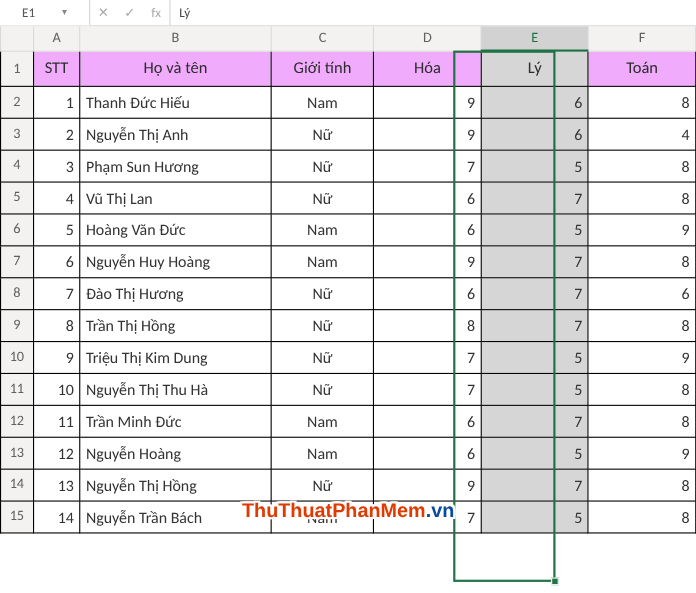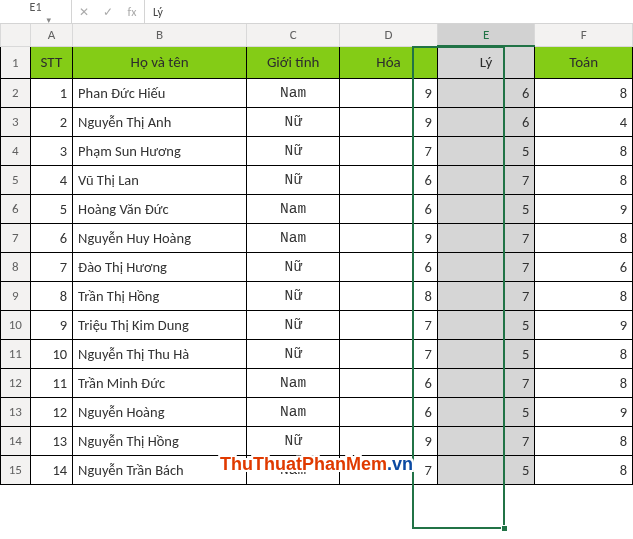--- a/index.html
+++ b/index.html
@@ -18,28 +18,27 @@
   .formula-bar {
     display: flex;
     align-items: center;
     height: 24px;
     border-bottom: 1px solid #d4d4d4;
     background: #fff;
     font-size: 12px;
     color: #555;
   }
   .name-box {
-    width: 72px;
+    width: 82px;
     height: 100%;
     display: flex;
     align-items: center;
     padding: 0 20px;
     border-right: 1px solid #d4d4d4;
     background: #fff;
-    flex-direction: column;
   }
   .name-box-dd {
     margin-left: auto;
     font-size: 9px;
     color: #888;
   }
   .fb-btns {
     display: flex;
     align-items: center;
     height: 100%;
@@ -113,37 +112,37 @@
   .cell {
     height: 100%;
     display: flex;
     align-items: center;
     padding: 0 5px;
     font-size: 14.5px;
     color: #333;
   }
   .hcell {
     justify-content: center;
-    background: #84cc16;
+    background: #f0abfc;
     color: #2d2d2d;
     font-size: 15px;
     height: 100%;
     display: flex;
     align-items: center;
     border: none;
   }
   tr.datarow td {
     border: 1px solid #000;
   }
   tr.hdrrow td {
     border: 1px solid #000;
     height: 32px;
   }
   .num { justify-content: flex-end; }
-  .ctr { justify-content: center; font-family: Liberation Mono, monospace; }
+  .ctr { justify-content: center; }
   .lft { justify-content: flex-start; }
 
   
   .selcol {
     background: #d6d6d6;
   }
 
   
   .watermark {
     position: absolute;
@@ -239,21 +238,21 @@
           <td>
             <div class="hcell">Toán</div>
           </td>
         </tr>
         <tr class="datarow">
           <td class="rowhead">2</td>
           <td>
             <div class="cell num">1</div>
           </td>
           <td>
-            <div class="cell lft">Phan Đức Hiếu</div>
+            <div class="cell lft">Thanh Đức Hiếu</div>
           </td>
           <td>
             <div class="cell ctr">Nam</div>
           </td>
           <td>
             <div class="cell num">9</div>
           </td>
           <td>
             <div class="cell num selcol">6</div>
           </td>

